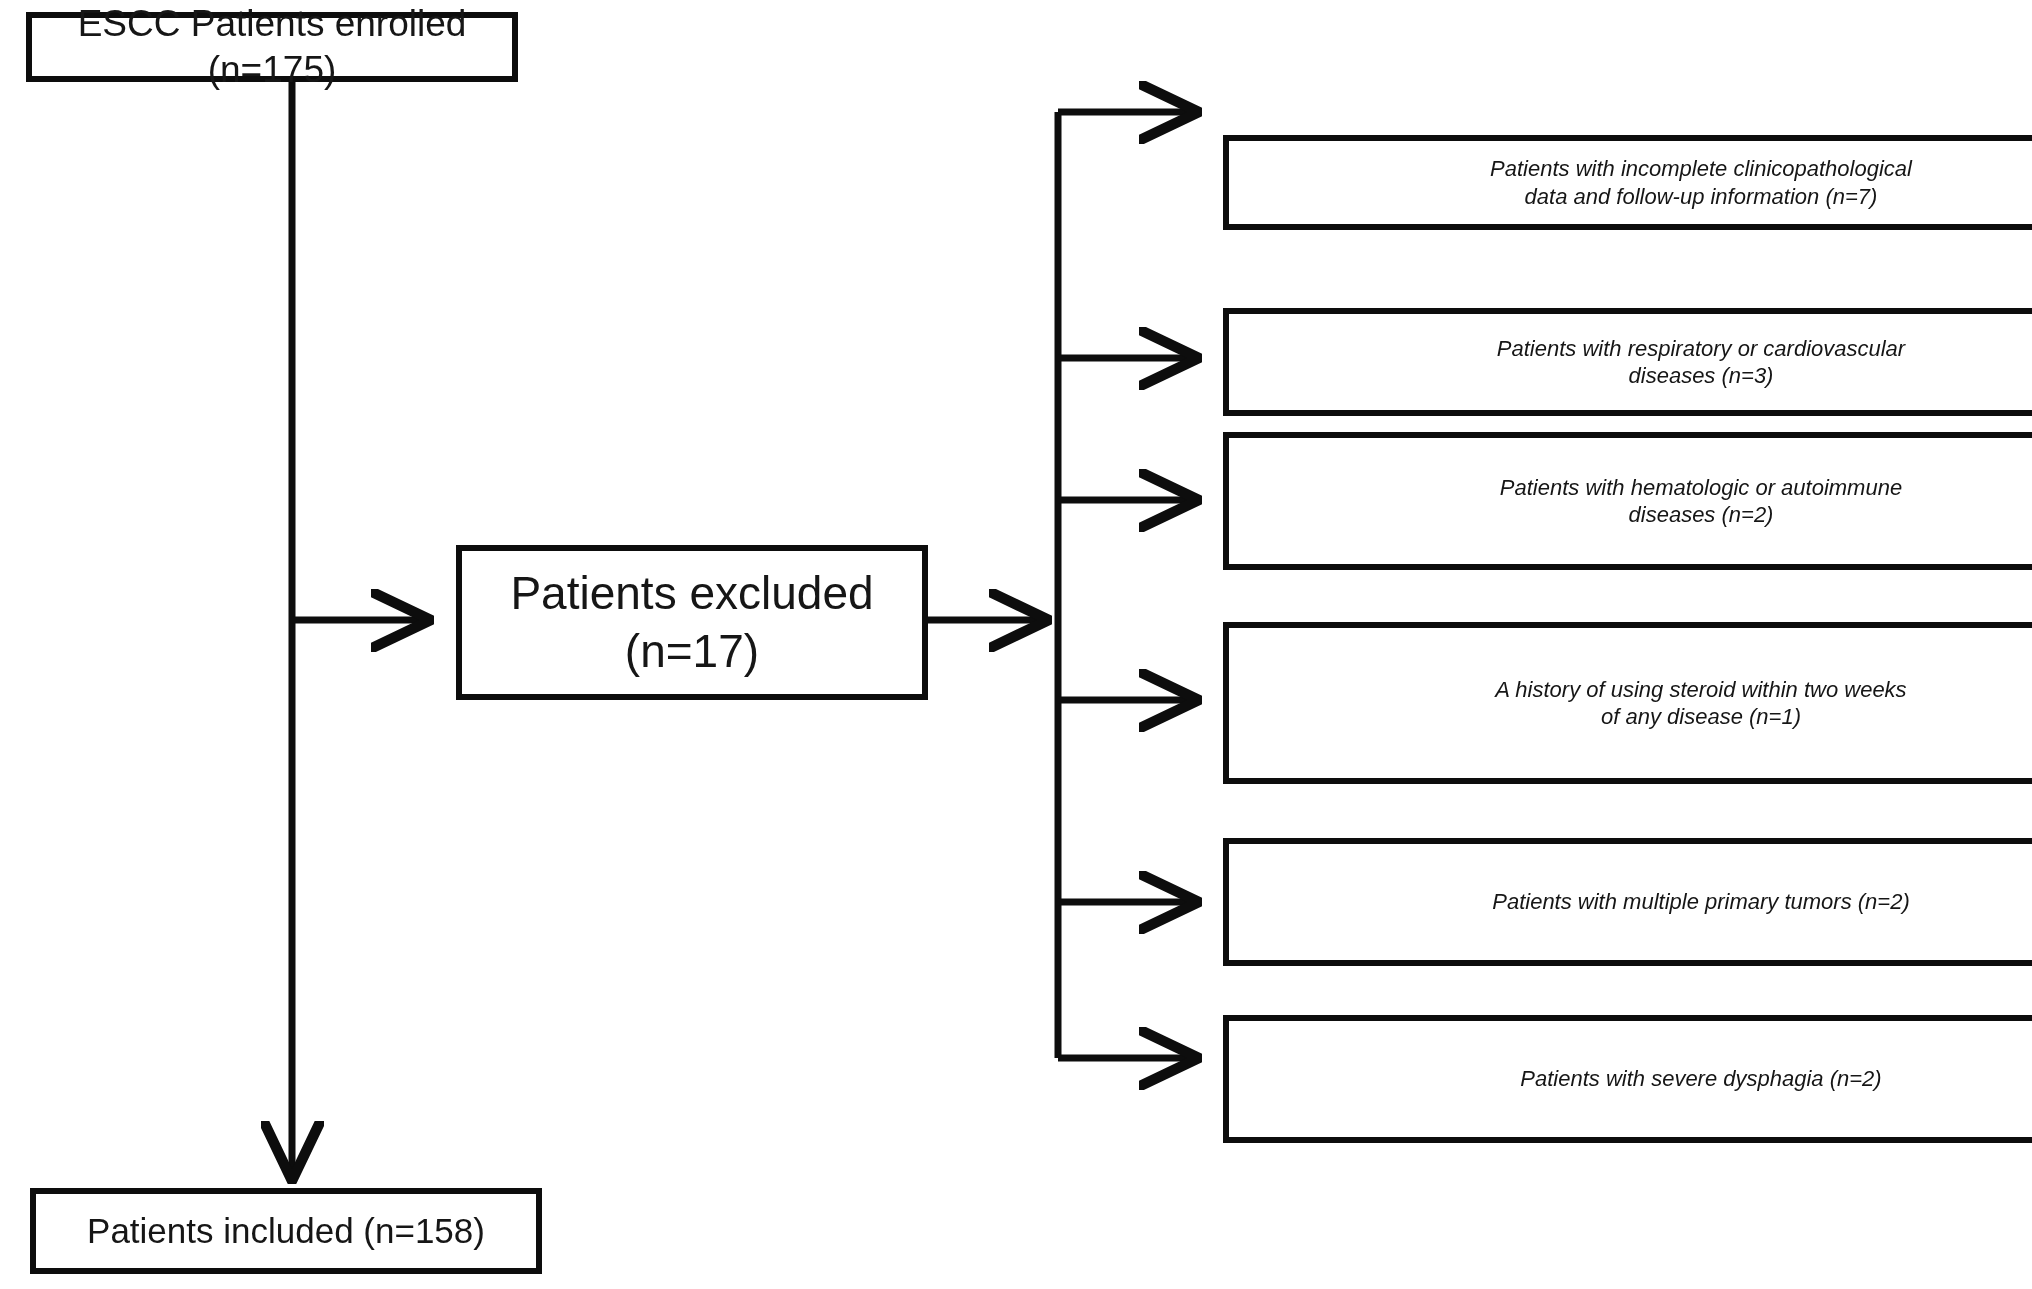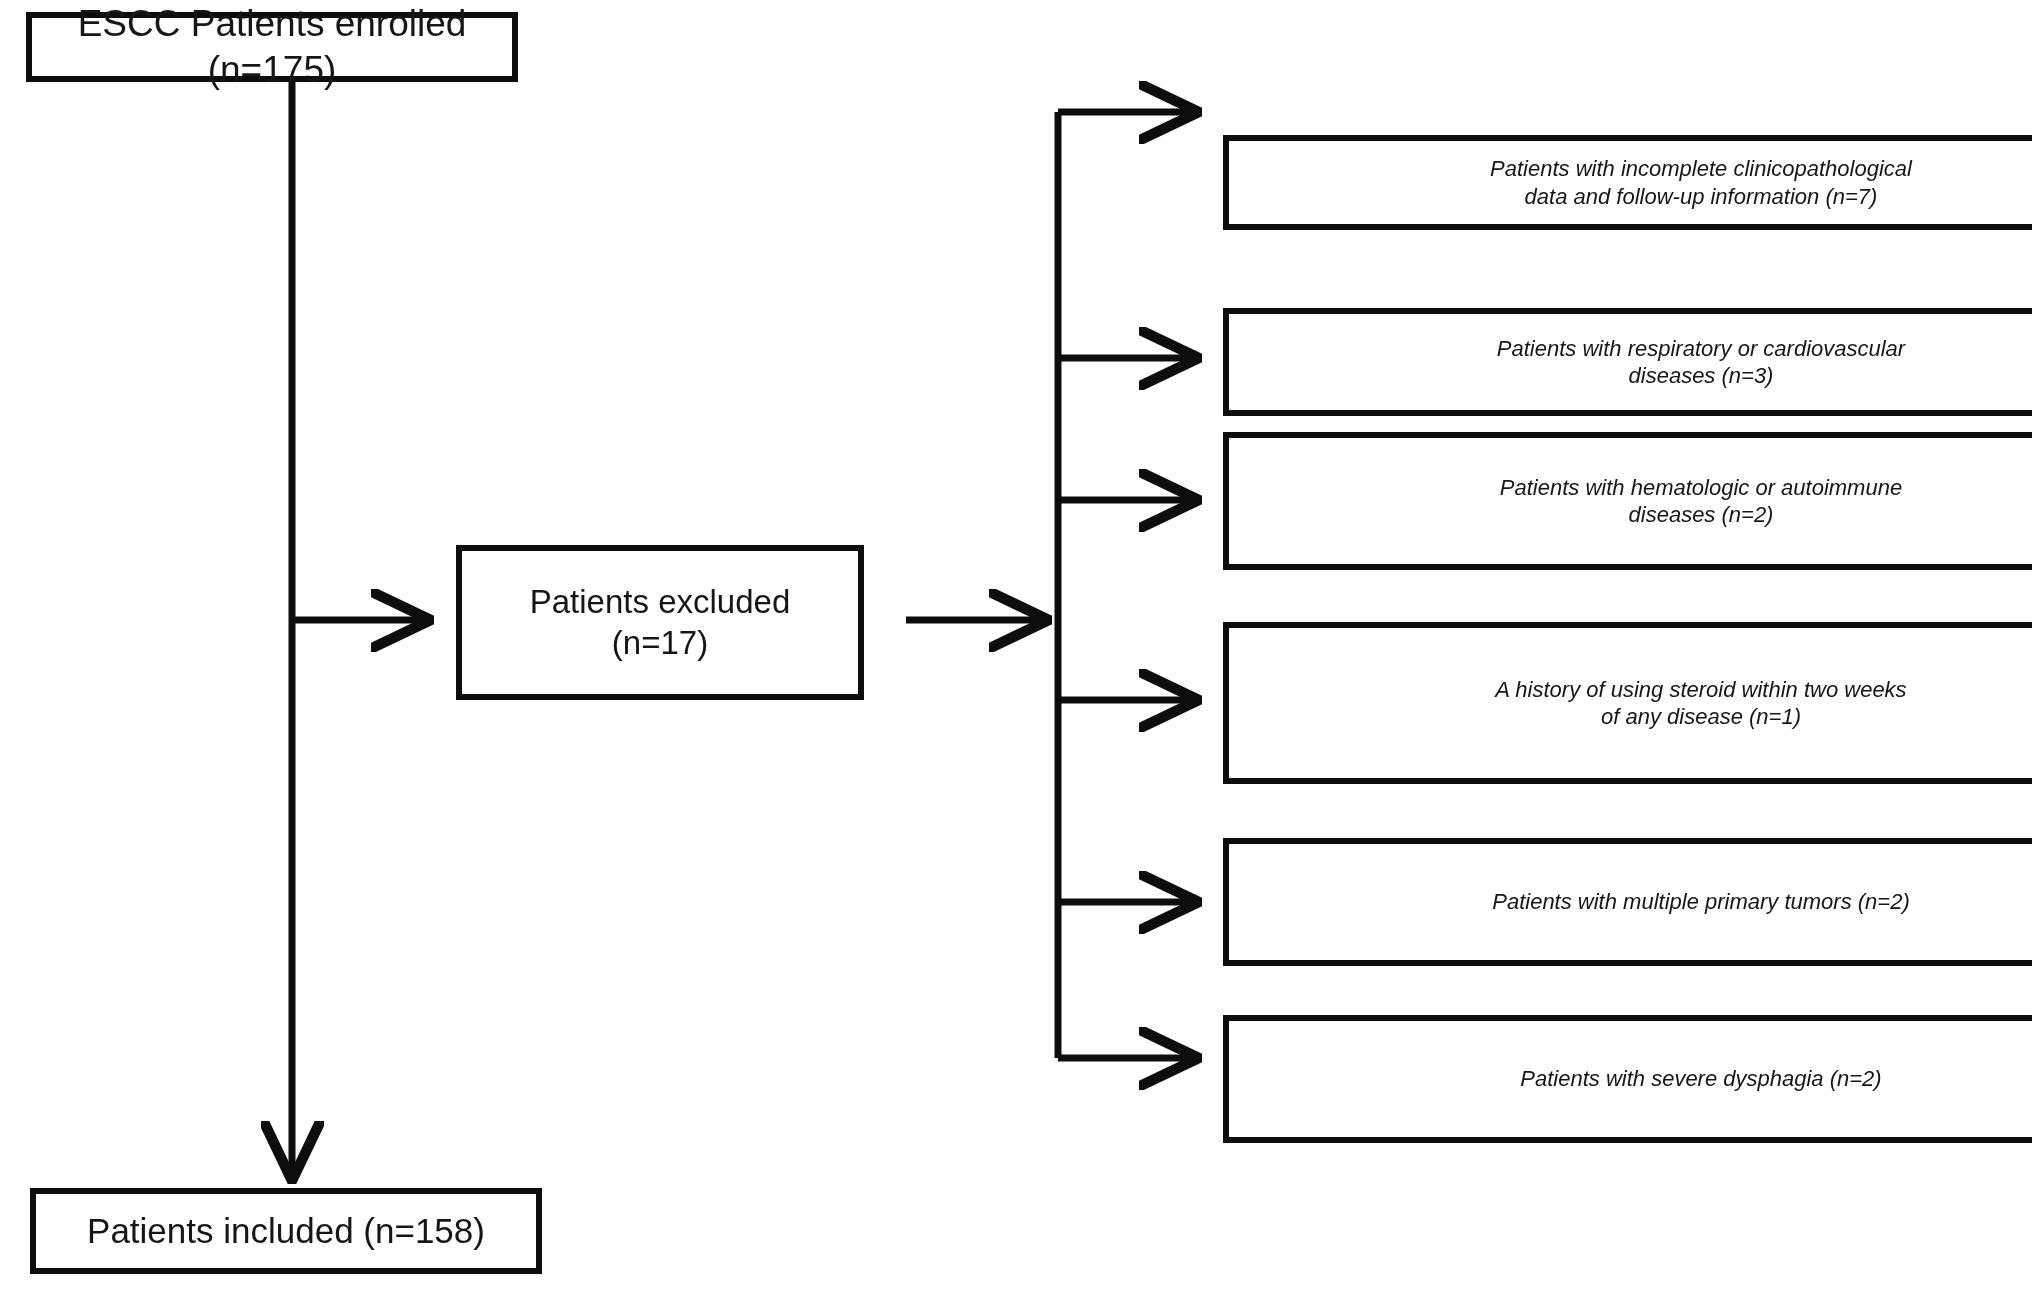--- a/index.html
+++ b/index.html
@@ -37,21 +37,21 @@
     line-height: 1.24;
     padding: 4px 14px;
     margin-left: 16px;
   }
   .node .label {
     display: block;
     white-space: pre-line;
   }
   
   #node-enrolled   { left: 10px;   top: 12px;   width: 492px;  height: 70px;  font-size: 37px; }
-  #node-excluded   { left: 440px;  top: 545px;  width: 408px;  height: 155px; font-size: 33px; }
+  #node-excluded   { left: 440px;  top: 545px;  width: 472px;  height: 155px; font-size: 46px; }
   #node-included   { left: 14px;   top: 1188px; width: 512px;  height: 86px;  font-size: 35px; }
 
   .excl-node { left: 1207px; width: 956px; font-size: 22px; font-style: italic; }
   #node-excl-0 { top: 135px;  height: 95px;  }
   #node-excl-1 { top: 308px;  height: 108px; }
   #node-excl-2 { top: 432px;  height: 138px; }
   #node-excl-3 { top: 622px;  height: 162px; }
   #node-excl-4 { top: 838px;  height: 128px; }
   #node-excl-5 { top: 1015px; height: 128px; }
 </style>

